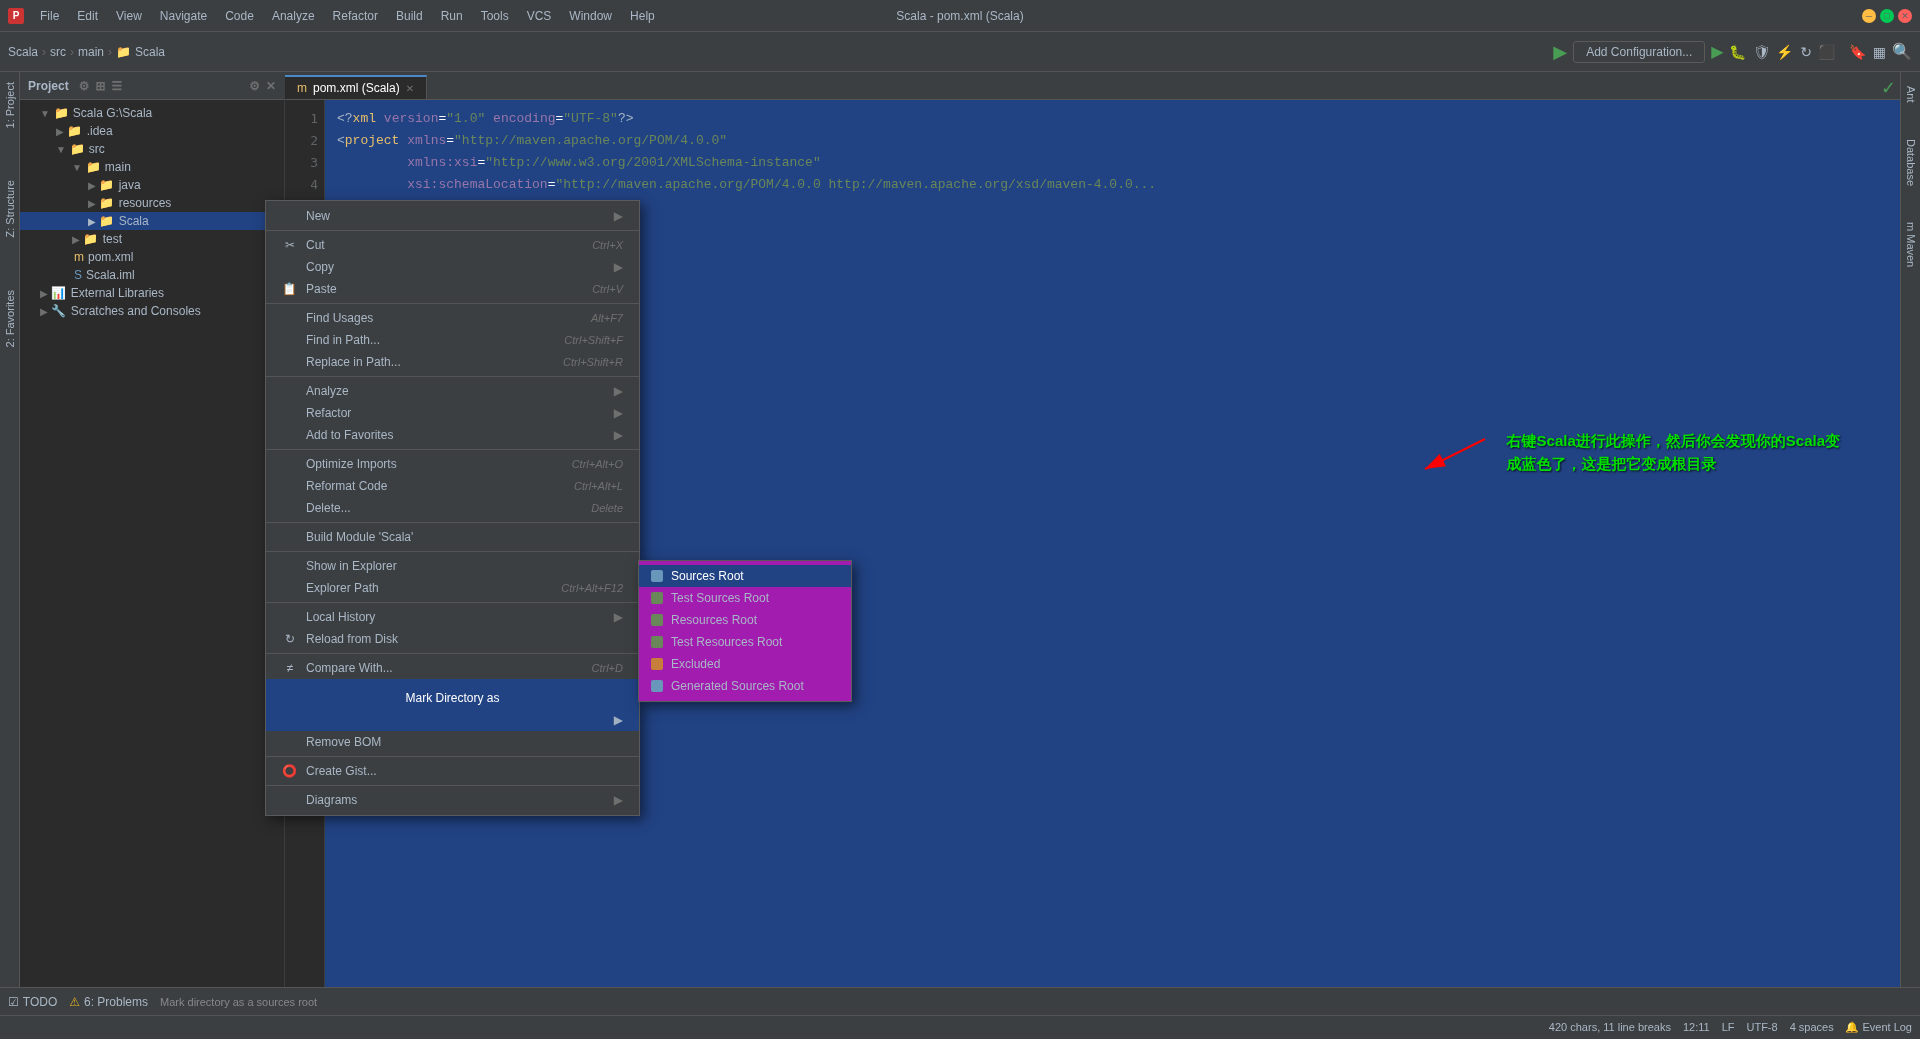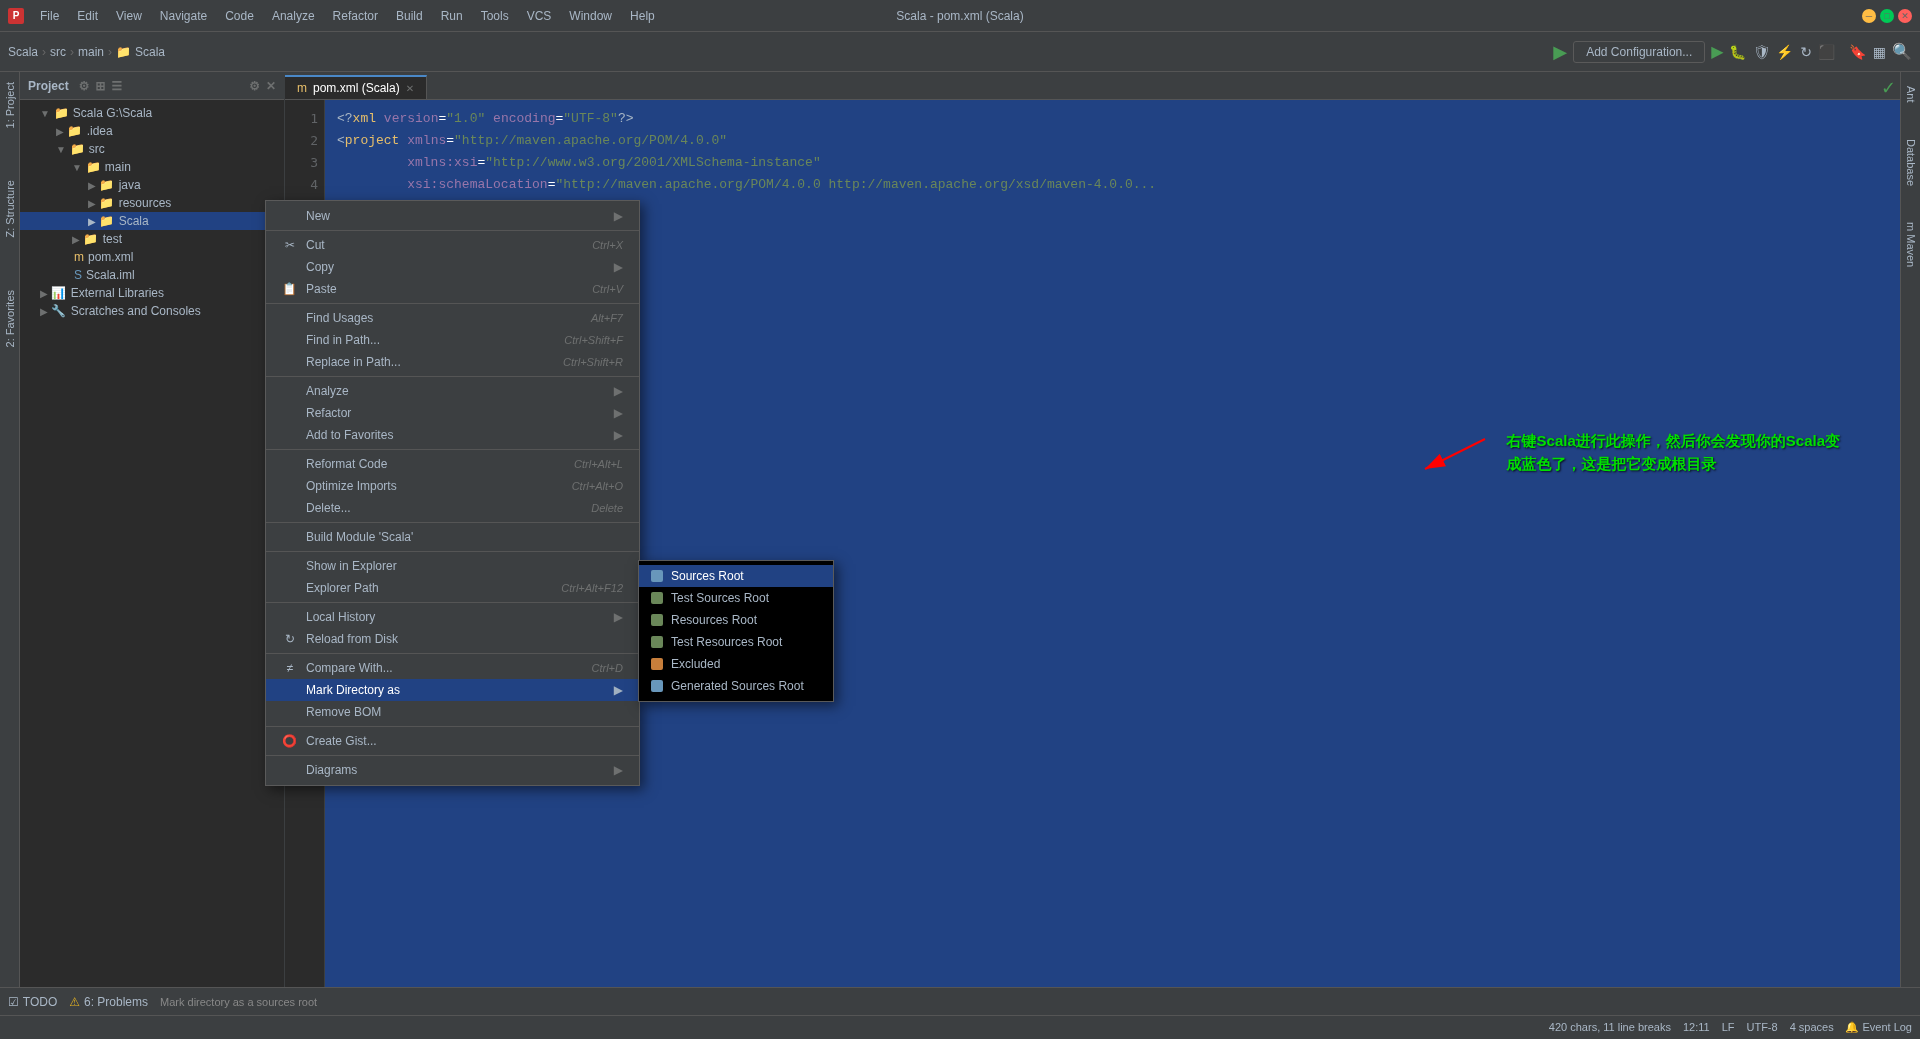--- a/index.html
+++ b/index.html
@@ -160,21 +160,21 @@
     }
     .ctx-item {
       display: flex;
       align-items: center;
       padding: 4px 16px;
       font-size: 12px;
       color: #a9b7c6;
       cursor: pointer;
       gap: 8px;
     }
-    .ctx-item.selected { background: #214283; color: #fff; }
+    .ctx-item.selected { background: #214283; color: #fff; flex-direction: column; }
     .ctx-item .shortcut {
       margin-left: auto;
       color: #6e7070;
       font-size: 11px;
       font-style: italic;
     }
     .ctx-item .arrow { margin-left: auto; color: #6e7070; }
     .ctx-divider {
       height: 1px;
       background: #555;
@@ -182,22 +182,22 @@
     }
     .ctx-icon {
       width: 16px; text-align: center; font-size: 12px;
     }
 
     
     #submenu {
       position: absolute;
       left: 638px;
       top: 560px;
-      width: 196px;
-      background: #000000;
+      width: 214px;
+      background: #a21caf;
       border: 1px solid #5a5a5a;
       box-shadow: 4px 4px 12px rgba(0,0,0,0.5);
       z-index: 101;
       padding: 4px 0;
     }
     .sub-item {
       display: flex;
       align-items: center;
       padding: 4px 12px;
       font-size: 12px;
@@ -546,27 +546,27 @@
       <span class="arrow" style="margin-left:auto;color:#6e7070;">▶</span>
     </div>
     <div class="ctx-item">
       <span class="ctx-icon"></span>
       <span>Add to Favorites</span>
       <span class="arrow" style="margin-left:auto;color:#6e7070;">▶</span>
     </div>
     <div class="ctx-divider"></div>
     <div class="ctx-item">
       <span class="ctx-icon"></span>
+      <span>Optimize Imports</span>
+      <span class="shortcut">Ctrl+Alt+O</span>
+    </div>
+    <div class="ctx-item">
+      <span class="ctx-icon"></span>
       <span>Reformat Code</span>
       <span class="shortcut">Ctrl+Alt+L</span>
-    </div>
-    <div class="ctx-item">
-      <span class="ctx-icon"></span>
-      <span>Optimize Imports</span>
-      <span class="shortcut">Ctrl+Alt+O</span>
     </div>
     <div class="ctx-item">
       <span class="ctx-icon"></span>
       <span>Delete...</span>
       <span class="shortcut">Delete</span>
     </div>
     <div class="ctx-divider"></div>
     <div class="ctx-item">
       <span class="ctx-icon"></span>
       <span>Build Module 'Scala'</span>

